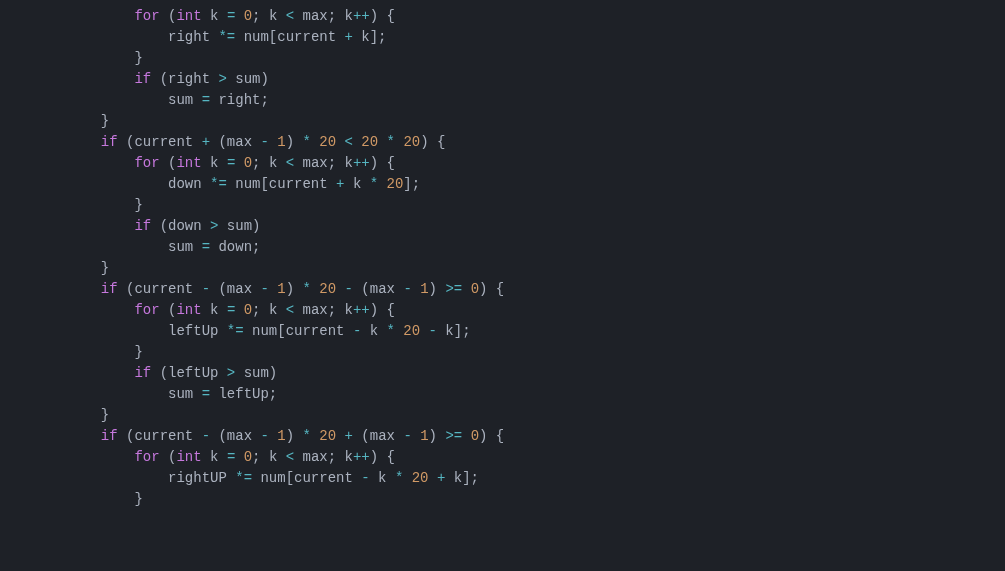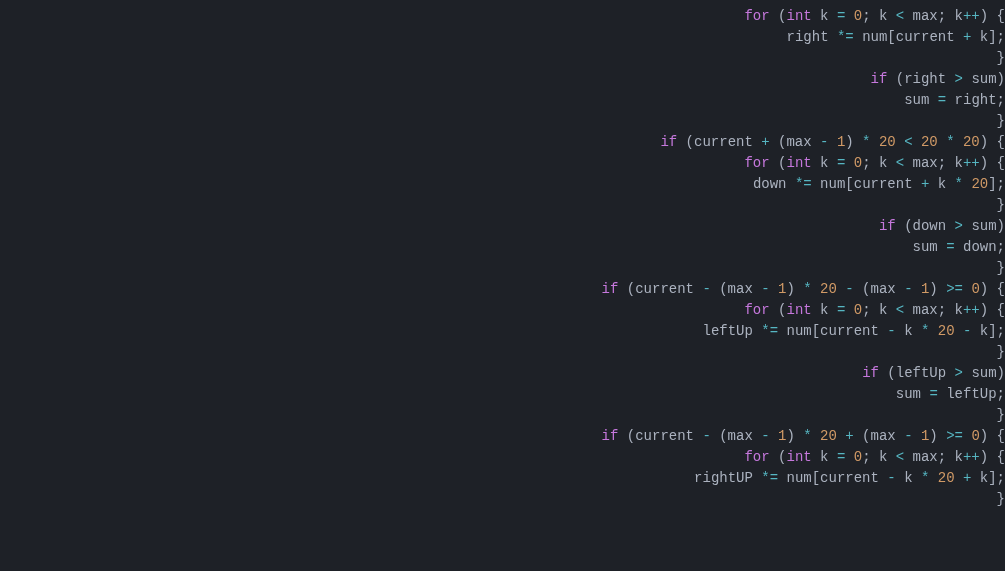--- a/index.html
+++ b/index.html
@@ -13,21 +13,20 @@
     overflow: hidden;
     width: 1005px;
     height: 571px;
   }
   .editor {
     padding: 6px 0 0 0;
     white-space: pre;
   }
   .line {
     padding-left: 0;
-    text-align: right;
   }
   .kw { color: #c678dd; }      
   .op { color: #56b6c2; }       
   .num { color: #d19a66; }      
   .id { color: #abb2bf; }       
   .punc { color: #abb2bf; }
 </style>
 </head>
 <body>
 

